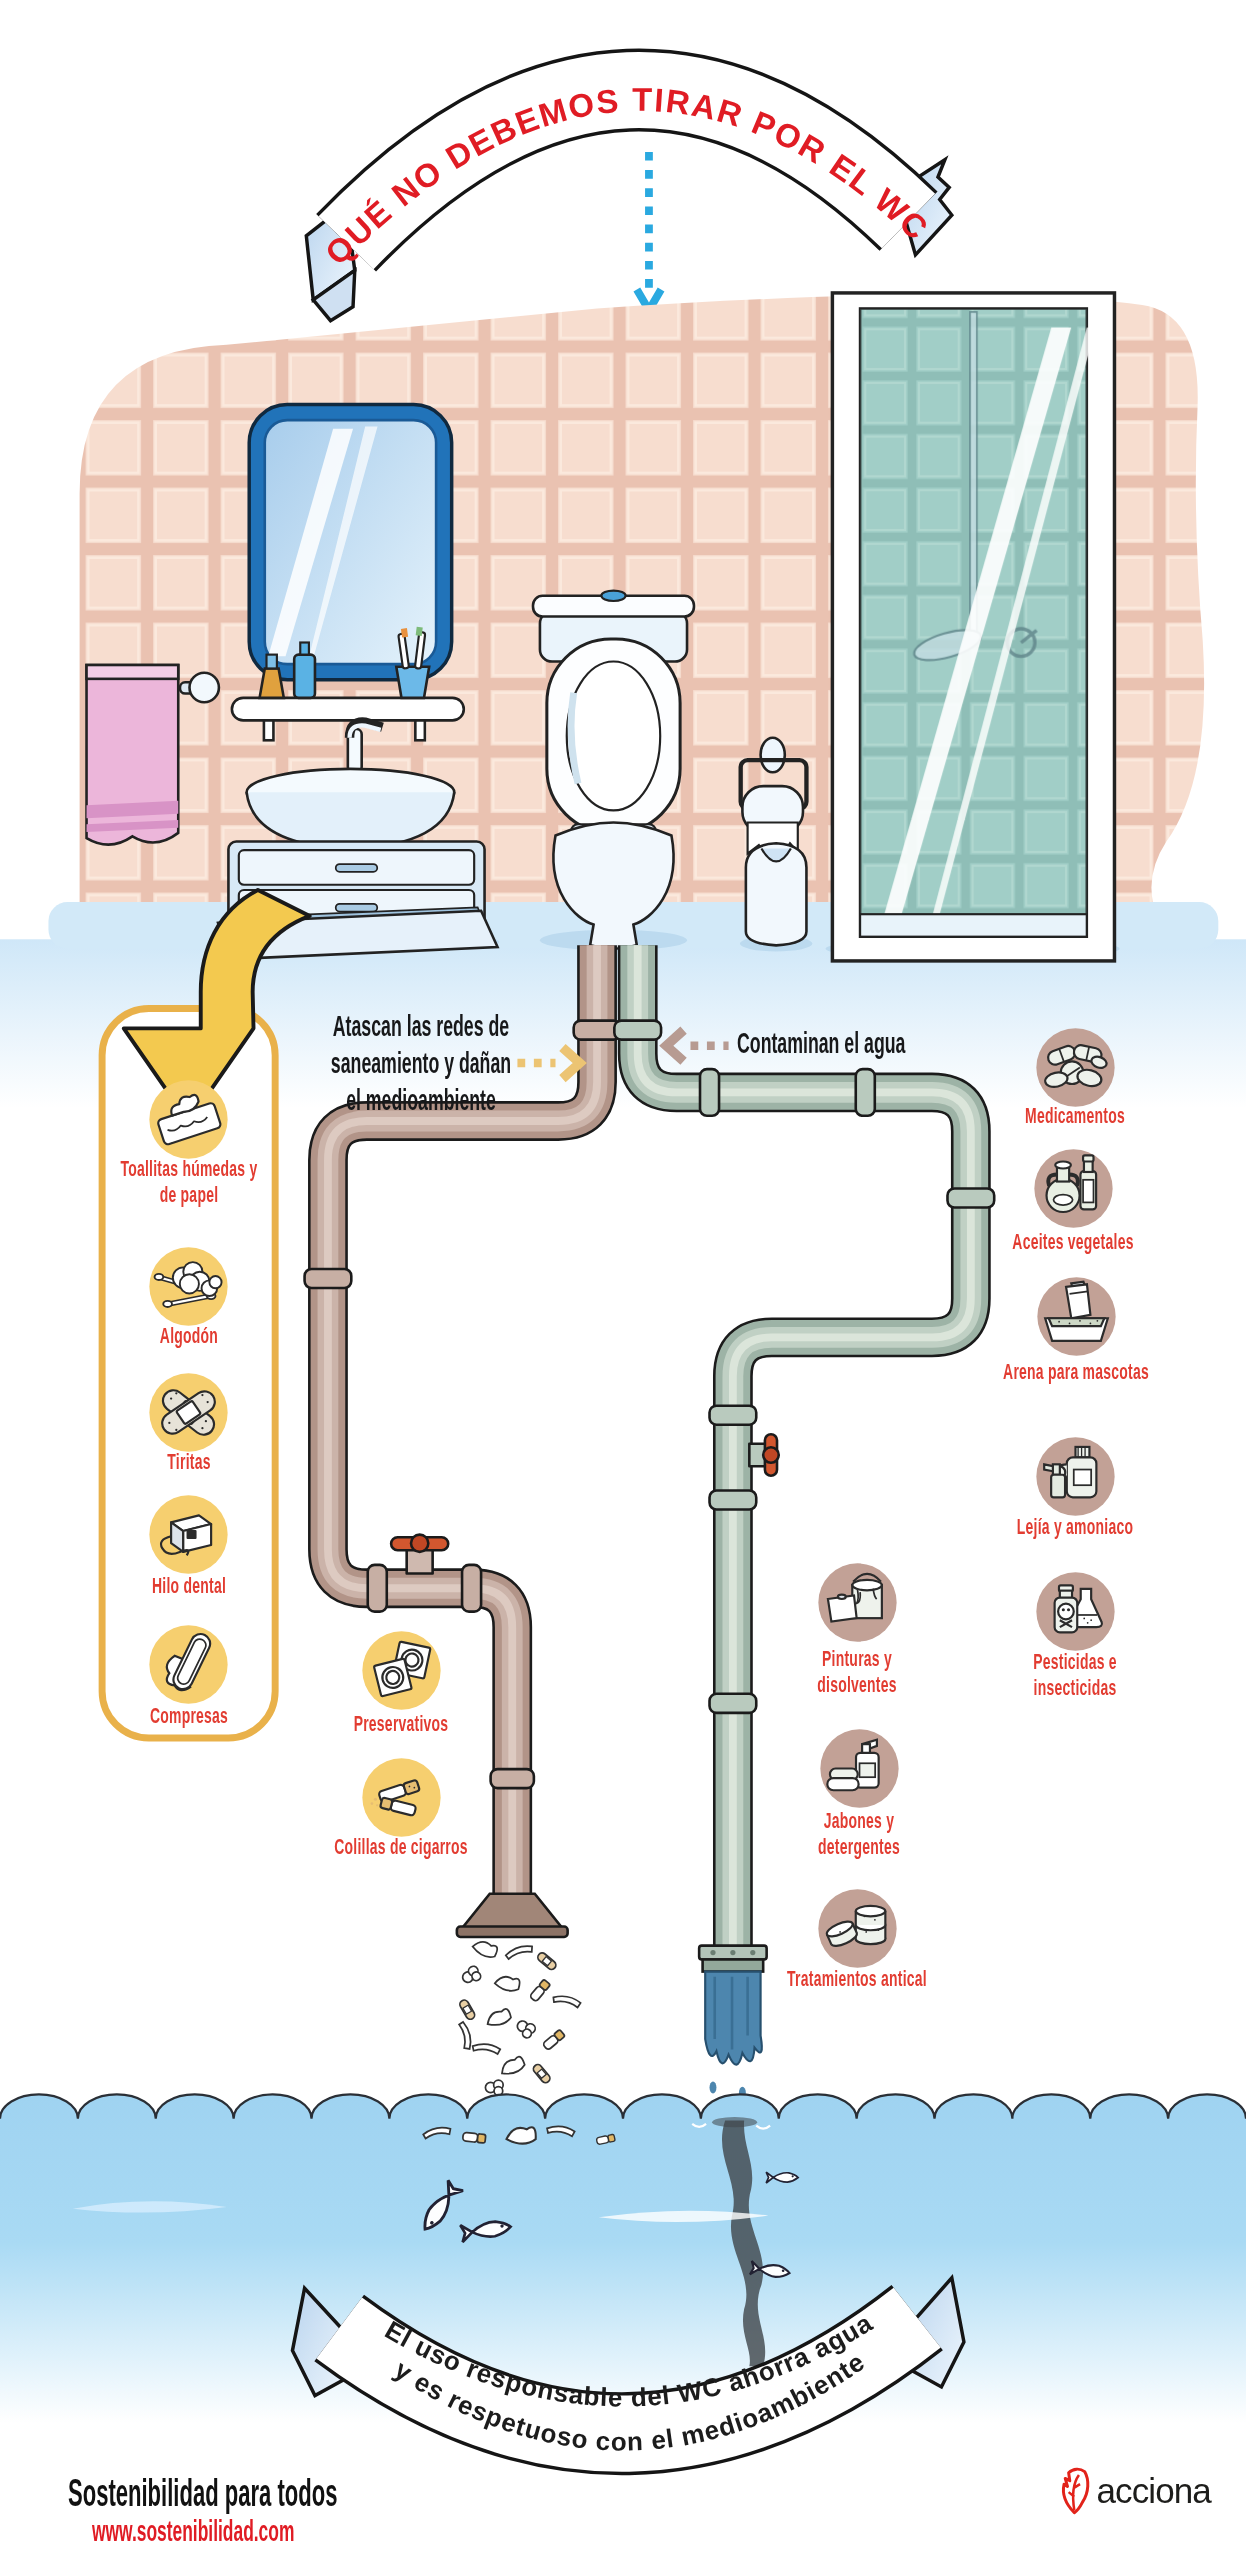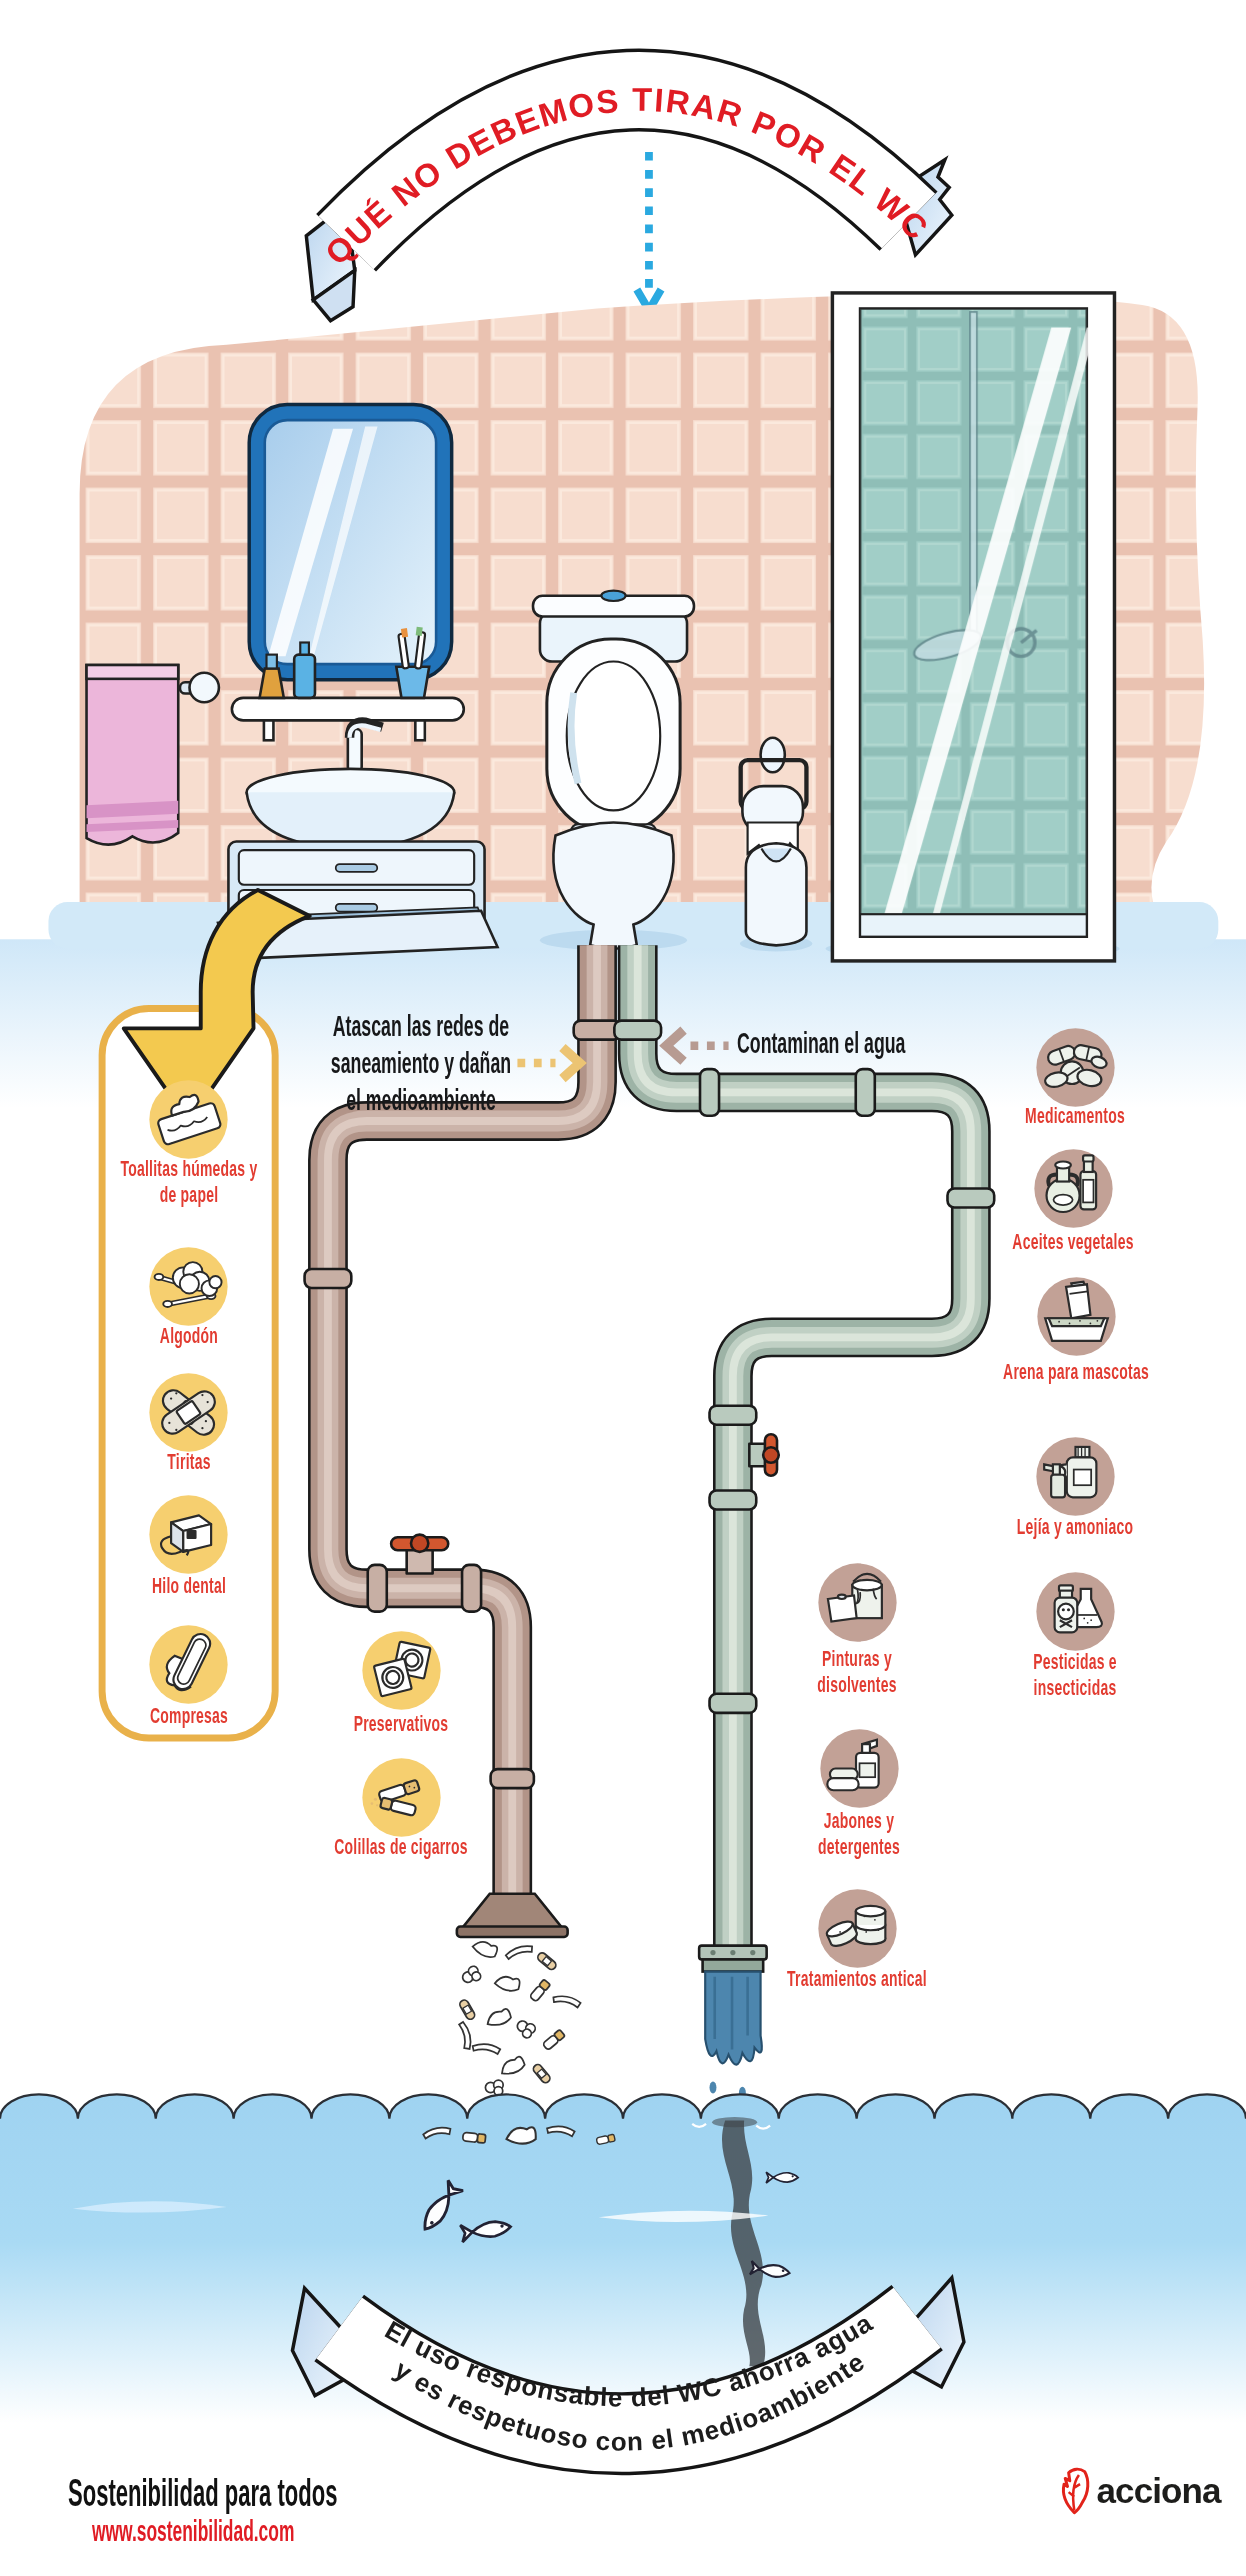--- a/index.html
+++ b/index.html
@@ -12,21 +12,21 @@
        transform:scale(.62,1);transform-origin:center top;}
   .hdg{position:absolute;width:346px;text-align:center;color:#17181a;font-weight:700;
        font-size:28.6px;line-height:1.3;transform:scale(.62,1);transform-origin:center top;}
   .hdg-single{position:absolute;color:#17181a;font-weight:700;font-size:28.6px;white-space:nowrap;
        transform:scale(.62,1);transform-origin:left top;}
   .brand{position:absolute;left:68px;top:2472px;color:#111;font-weight:700;font-size:38px;
        white-space:nowrap;transform:scale(.58,1);transform-origin:left top;}
   .url{position:absolute;left:92px;top:2514px;color:#e01c24;font-weight:700;font-size:30px;
        white-space:nowrap;transform:scale(.58,1);transform-origin:left top;}
   .logo{position:absolute;left:1058px;top:2467px;display:flex;align-items:center;gap:3.5px;}
-  .logo-text{color:#1d1d1b;font-weight:700;font-size:35px;letter-spacing:-0.9px;}
+  .logo-text{color:#1d1d1b;font-weight:400;font-size:35px;letter-spacing:-0.9px;}
 </style>
 </head>
 <body>
 
 <div id="canvas">
 
 <svg id="scene" width="1246" height="2576" viewBox="0 0 1440 2976">
 <defs>
   <pattern id="tiles" width="78" height="78" patternUnits="userSpaceOnUse" patternTransform="translate(14,10)">
     <rect width="78" height="78" fill="#f7ddcf"></rect>

